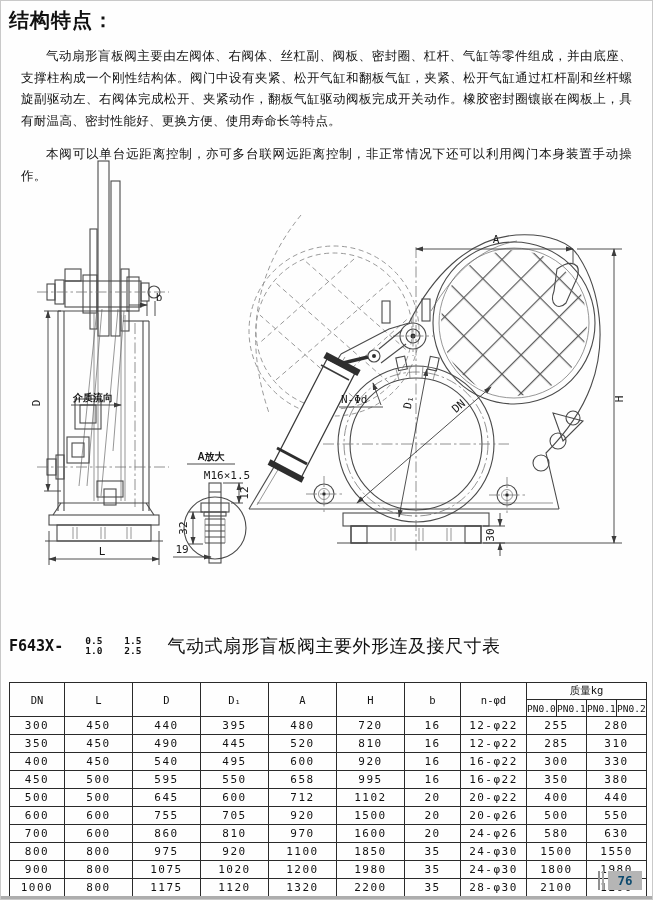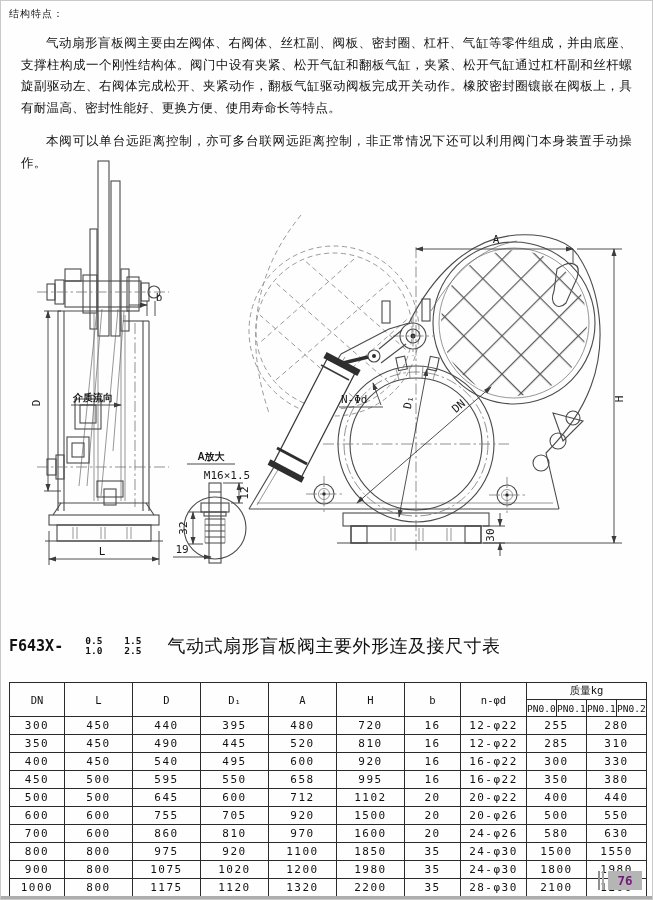--- a/index.html
+++ b/index.html
@@ -3,21 +3,21 @@
 <meta charset="utf-8">
 <style>
   html,body{margin:0;padding:0;background:#e8e8e8;}
   .page{position:relative;width:653px;height:900px;background:#fefefe;
     border:1px solid #c9c9c9;box-sizing:border-box;overflow:hidden;
     font-family:"Liberation Sans",sans-serif;color:#111;}
   .scan-edge{position:absolute;left:0;right:0;bottom:0;height:3px;background:#adadad;}
 
   
   .features{position:absolute;top:6px;left:8px;right:8px;}
-  .features h2{margin:0 0 6px 0;font-size:10px;font-weight:normal;letter-spacing:1px;}
+  .features h2{margin:0 0 6px 0;font-size:20px;font-weight:bold;letter-spacing:1px;}
   .features p{margin:12px;font-size:12.5px;line-height:21.5px;text-indent:2em;
     text-align:justify;letter-spacing:0.3px;}
 
   
   #drawing{position:absolute;top:150px;left:0;}
   .ln{stroke:#4a4a4a;fill:none;stroke-width:1.1;}
   .thin{stroke:#6a6a6a;fill:none;stroke-width:0.7;}
   .cl{stroke:#777;fill:none;stroke-width:0.8;stroke-dasharray:11 3 2.5 3;}
   .ph{stroke:#8d8d8d;fill:none;stroke-width:0.9;stroke-dasharray:5 3.5;}
   .dim{stroke:#3c3c3c;fill:none;stroke-width:0.9;}
@@ -35,21 +35,21 @@
     font-family:"DejaVu Sans Mono",monospace;}
   table.spec th,table.spec td{border:1px solid #2a2a2a;text-align:center;
     padding:0;font-weight:normal;overflow:hidden;white-space:nowrap;}
   table.spec th{font-size:10.5px;height:16px;}
   table.spec td{font-size:11px;height:17px;letter-spacing:1.5px;}
 
   
   .page-badge{position:absolute;right:10px;bottom:9px;display:flex;align-items:stretch;height:19px;}
   .badge-bar1{width:2px;background:#8f8f8f;margin-right:2px;}
   .badge-bar2{width:2px;background:#a8a8a8;margin-right:4px;}
-  .badge-num{width:34px;background:#b5b5b5;color:#701a75;text-align:center;
+  .badge-num{width:34px;background:#b5b5b5;color:#0c4a6e;text-align:center;
     line-height:19px;font-size:12.5px;font-family:"DejaVu Sans Mono",monospace;font-weight:bold;}
 </style>
 </head>
 <body>
 
 <div class="page">
 
   <div class="features">
     <h2>结构特点：</h2>
     <p>气动扇形盲板阀主要由左阀体、右阀体、丝杠副、阀板、密封圈、杠杆、气缸等零件组成，并由底座、支撑柱构成一个刚性结构体。阀门中设有夹紧、松开气缸和翻板气缸，夹紧、松开气缸通过杠杆副和丝杆螺旋副驱动左、右阀体完成松开、夹紧动作，翻板气缸驱动阀板完成开关动作。橡胶密封圈镶嵌在阀板上，具有耐温高、密封性能好、更换方便、使用寿命长等特点。</p>

